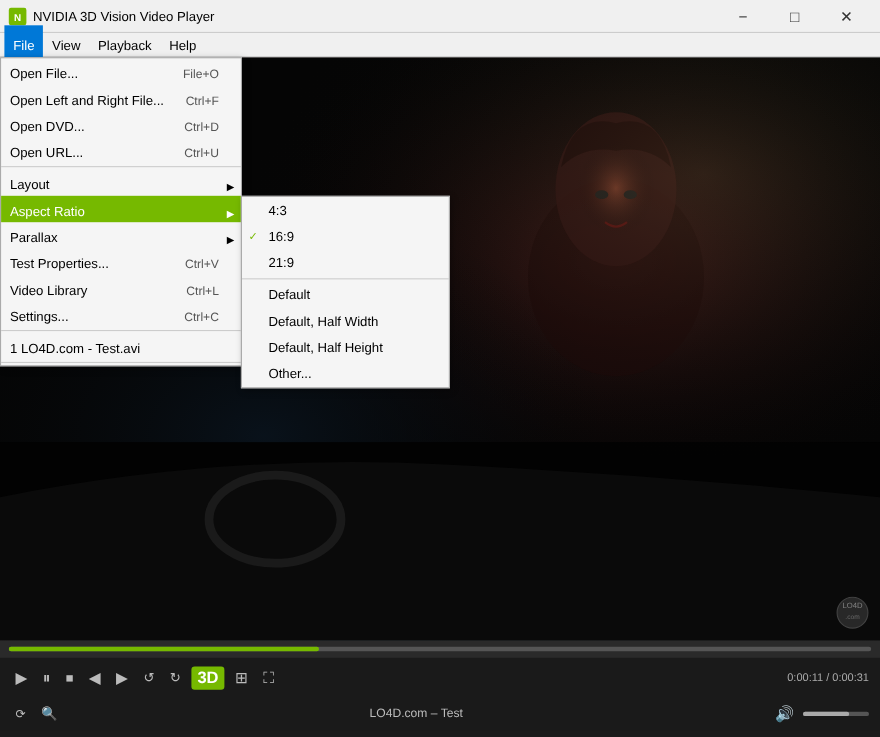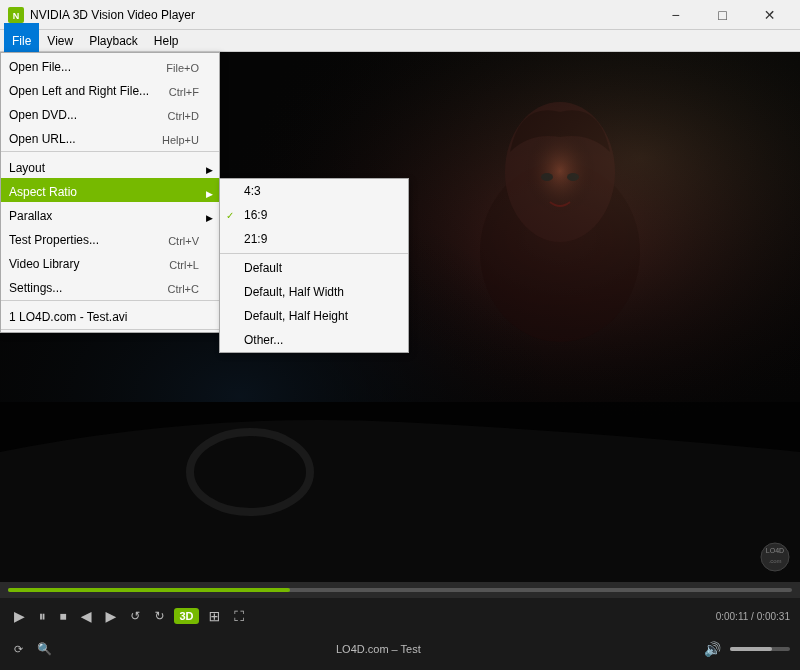--- a/index.html
+++ b/index.html
@@ -288,21 +288,21 @@
     <div class="dropdown-item">
       <span>Open Left and Right File...</span>
       <span class="shortcut">Ctrl+F</span>
     </div>
     <div class="dropdown-item">
       <span>Open DVD...</span>
       <span class="shortcut">Ctrl+D</span>
     </div>
     <div class="dropdown-item">
       <span>Open URL...</span>
-      <span class="shortcut">Help+U</span>
+      <span class="shortcut">Ctrl+U</span>
     </div>
     <div class="dropdown-separator"></div>
     <div class="dropdown-item has-sub">
       <span>Layout</span>
     </div>
     <div class="dropdown-item has-sub active aspect-submenu-container" style="background:#76b900; color:white;">
       <span>Aspect Ratio</span>
 
       <div class="submenu" style="top:0; min-width:190px;">
         <div class="submenu-item">
@@ -423,21 +423,21 @@
 
 <div class="main-controls">
   <button class="icon-btn" title="Play">▶</button>
   <button class="icon-btn" title="Pause">⏸</button>
   <button class="icon-btn" title="Stop">⏹</button>
   <button class="icon-btn" title="Previous">◀</button>
   <button class="icon-btn" title="Next">▶</button>
   <button class="icon-btn" title="Rewind" style="font-size:12px;">↺</button>
   <button class="icon-btn" title="Fast Forward" style="font-size:12px;">↻</button>
 
-  <button class="icon-btn" style="background:#76b900; color:white; border-radius:3px; padding:2px 5px; font-size:11px; font-weight:bold;">3D</button>
+  <button class="icon-btn" style="background:#76b900; color:white; border-radius:3px; padding:2px 5px; font-size:15px; font-weight:bold;">3D</button>
   <button class="icon-btn">⊞</button>
   <button class="icon-btn">⛶</button>
 
   <span class="time-info">
     <span>0:00:11</span>
     <span> / </span>
     <span>0:00:31</span>
   </span>
 </div>
 

